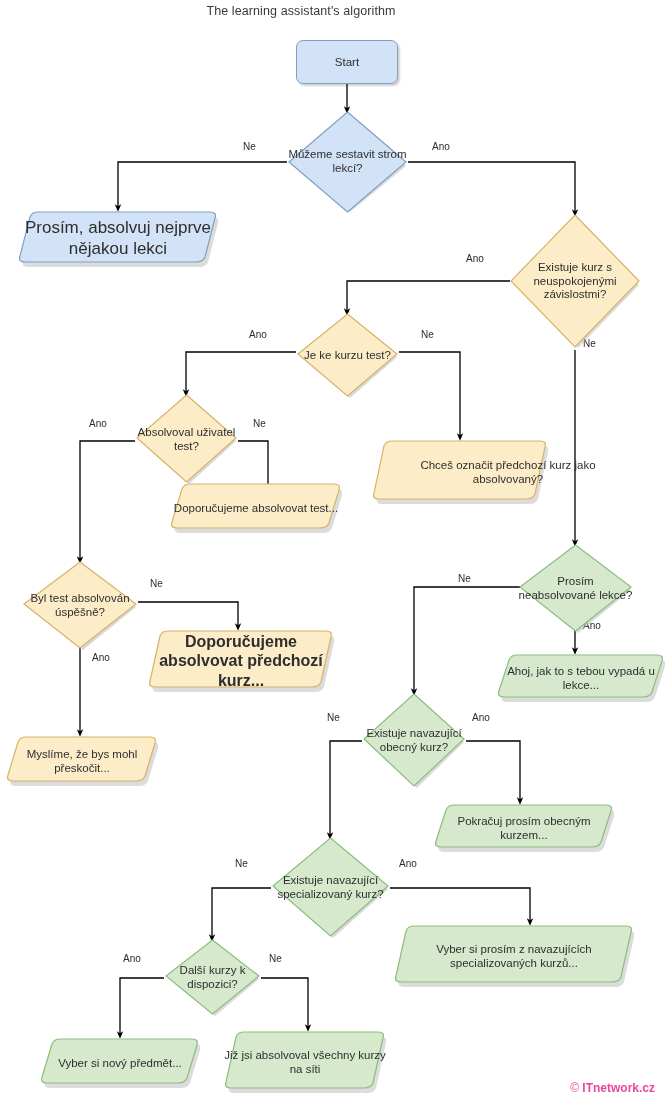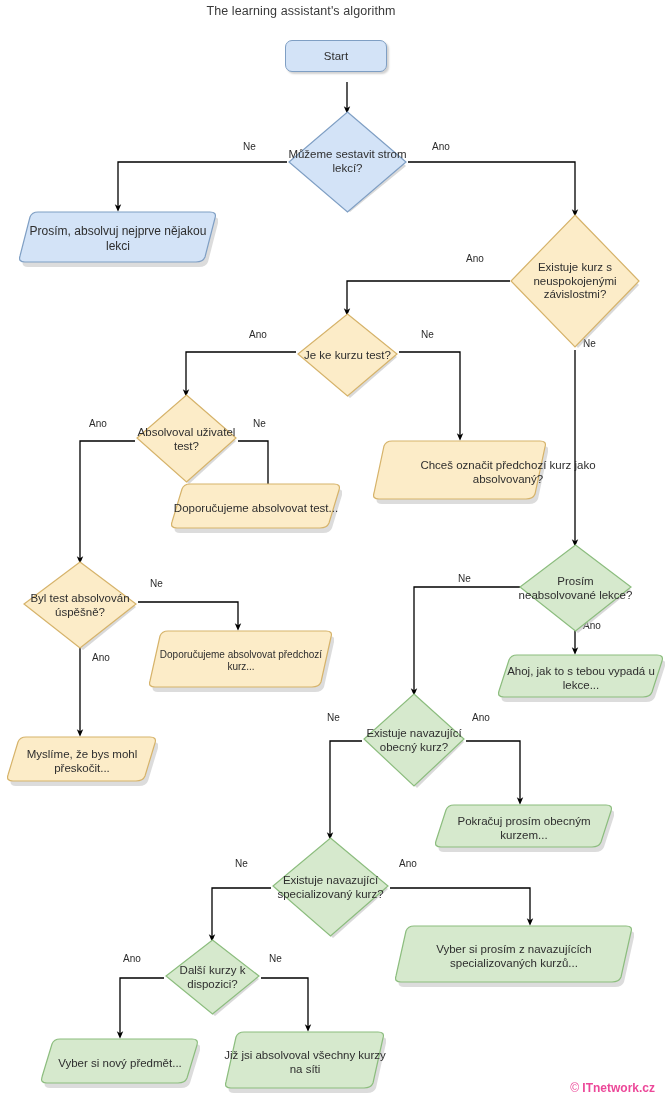--- a/index.html
+++ b/index.html
@@ -108,38 +108,38 @@
   <div class="lbl" style="left:92px;top:652px;">Ano</div>
   <div class="lbl" style="left:458px;top:573px;">Ne</div>
   <div class="lbl" style="left:583px;top:620px;">Ano</div>
   <div class="lbl" style="left:327px;top:712px;">Ne</div>
   <div class="lbl" style="left:472px;top:712px;">Ano</div>
   <div class="lbl" style="left:235px;top:858px;">Ne</div>
   <div class="lbl" style="left:399px;top:858px;">Ano</div>
   <div class="lbl" style="left:123px;top:953px;">Ano</div>
   <div class="lbl" style="left:269px;top:953px;">Ne</div>
 
-  <div class="node rrect" style="left:285px;top:40px;width:102px;height:32px;font-size:12px;">
+  <div class="node rrect" style="left:296px;top:40px;width:102px;height:44px;font-size:12px;">
     <span class="txt ntext">Start</span>
   </div>
 
   <div class="dia" style="left:287px;top:110px;width:121px;height:104px;">
     <svg class="shape" viewBox="0 0 121 104">
       <polygon points="63,6 119,56 63,102 7,56" fill="#b9b9b9" opacity=".55"></polygon>
       <polygon points="60.5,2 119,52 60.5,102 2,52" fill="#d3e3f7" stroke="#7f9fc4" stroke-width="1.2"></polygon>
     </svg>
     <span class="txt ntext" style="font-size:11.5px;">Můžeme sestavit strom lekcí?</span>
   </div>
 
   <div class="para" style="left:18px;top:208px;width:200px;height:62px;">
     <svg class="shape" viewBox="0 0 200 62">
       <path d="M20,6 Q14,6 12,11 L2,50 Q0,56 7,56 L178,56 Q185,56 187,51 L197,12 Q199,6 192,6 Z" transform="translate(3,3)" fill="#b9b9b9" opacity=".5"></path>
       <path d="M20,4 Q14,4 12,9 L2,48 Q0,54 7,54 L178,54 Q185,54 187,49 L197,10 Q199,4 192,4 Z" fill="#d3e3f7" stroke="#7f9fc4" stroke-width="1.2"></path>
     </svg>
-    <span class="txt ntext" style="font-size:12px;">Prosím, absolvuj nejprve nějakou lekci</span>
+    <span class="txt ntext" style="font-size:17px;">Prosím, absolvuj nejprve nějakou lekci</span>
   </div>
 
   <div class="dia" style="left:508px;top:213px;width:134px;height:137px;">
     <svg class="shape" viewBox="0 0 134 137">
       <polygon points="70,6 131,72 70,135 9,72" fill="#b9b9b9" opacity=".55"></polygon>
       <polygon points="67,2 131,68 67,134 3,68" fill="#fcecc8" stroke="#d6b36a" stroke-width="1.2"></polygon>
     </svg>
     <span class="txt ntext" style="font-size:11.5px;">Existuje kurz s neuspokojenými závislostmi?</span>
   </div>
 
@@ -181,21 +181,21 @@
       <polygon points="58,2 114,44 58,88 2,44" fill="#fcecc8" stroke="#d6b36a" stroke-width="1.2"></polygon>
     </svg>
     <span class="txt ntext" style="font-size:11.5px;">Byl test absolvován úspěšně?</span>
   </div>
 
   <div class="para" style="left:148px;top:627px;width:186px;height:68px;">
     <svg class="shape" viewBox="0 0 186 68">
       <path d="M20,6 Q14,6 12,11 L2,56 Q0,62 7,62 L164,62 Q171,62 173,57 L183,12 Q185,6 178,6 Z" transform="translate(3,3)" fill="#b9b9b9" opacity=".5"></path>
       <path d="M20,4 Q14,4 12,9 L2,54 Q0,60 7,60 L164,60 Q171,60 173,55 L183,10 Q185,4 178,4 Z" fill="#fcecc8" stroke="#d6b36a" stroke-width="1.2"></path>
     </svg>
-    <span class="txt ntext" style="font-size:10px;">Doporučujeme absolvovat předchozí kurz...</span>
+    <span class="txt ntext" style="font-size:16px;font-weight:bold;">Doporučujeme absolvovat předchozí kurz...</span>
   </div>
 
   <div class="para" style="left:6px;top:733px;width:152px;height:56px;">
     <svg class="shape" viewBox="0 0 152 56">
       <path d="M20,6 Q14,6 12,11 L2,44 Q0,50 7,50 L130,50 Q137,50 139,45 L149,12 Q151,6 144,6 Z" transform="translate(3,3)" fill="#b9b9b9" opacity=".5"></path>
       <path d="M20,4 Q14,4 12,9 L2,42 Q0,48 7,48 L130,48 Q137,48 139,43 L149,10 Q151,4 144,4 Z" fill="#fcecc8" stroke="#d6b36a" stroke-width="1.2"></path>
     </svg>
     <span class="txt ntext" style="font-size:11.5px;">Myslíme, že bys mohl přeskočit...</span>
   </div>
 

